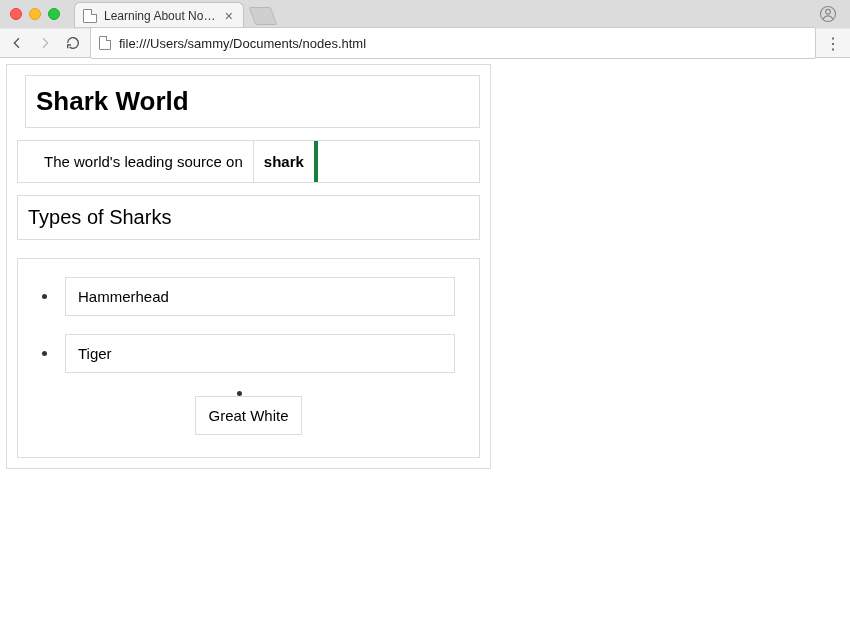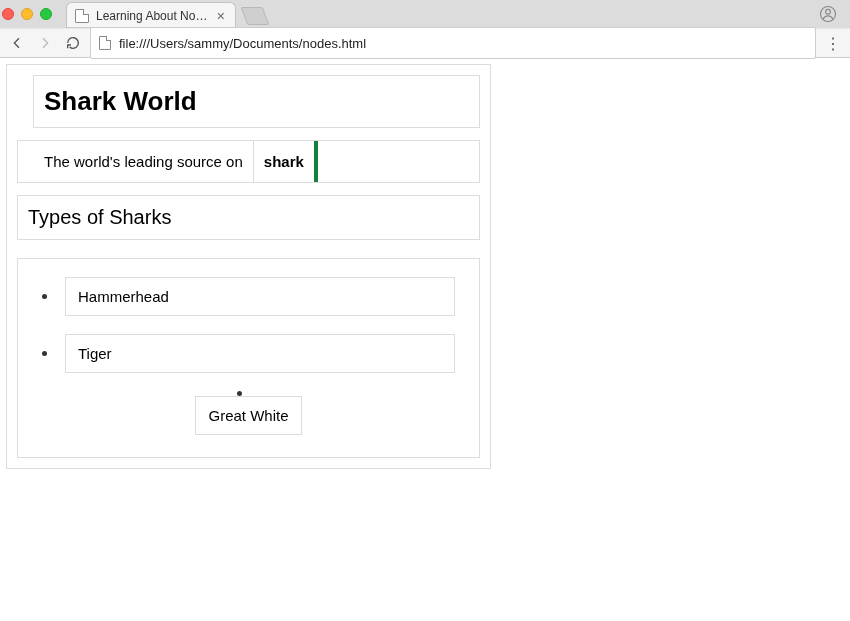--- a/index.html
+++ b/index.html
@@ -12,21 +12,21 @@
     background: #fff;
     overflow: hidden;
   }
 
   
   .tab-strip {
     height: 28px;
     background: #dcdcdc;
     display: flex;
     align-items: flex-end;
-    padding-left: 0;
+    padding-left: 8px;
     padding-top: 2px;
   }
   .traffic-lights {
     display: flex;
     gap: 7px;
     align-items: center;
     margin-left: 2px;
     margin-bottom: 8px;
     margin-right: 14px;
   }
@@ -145,21 +145,21 @@
   .doc-body {
     padding: 6px;
   }
   .node-box {
     border: 1px solid #dcdcdc;
     padding: 10px;
     margin: 0;
   }
   .node-h1 {
     border: 1px solid #dcdcdc;
-    margin: 0 0 12px 16px;
+    margin: 0 0 12px 8px;
     padding: 10px;
     font-size: 26px;
     font-weight: 700;
   }
   .node-p {
     border: 1px solid #dcdcdc;
     margin: 0 0 12px 0;
     font-size: 15px;
     display: flex;
     align-items: stretch;

